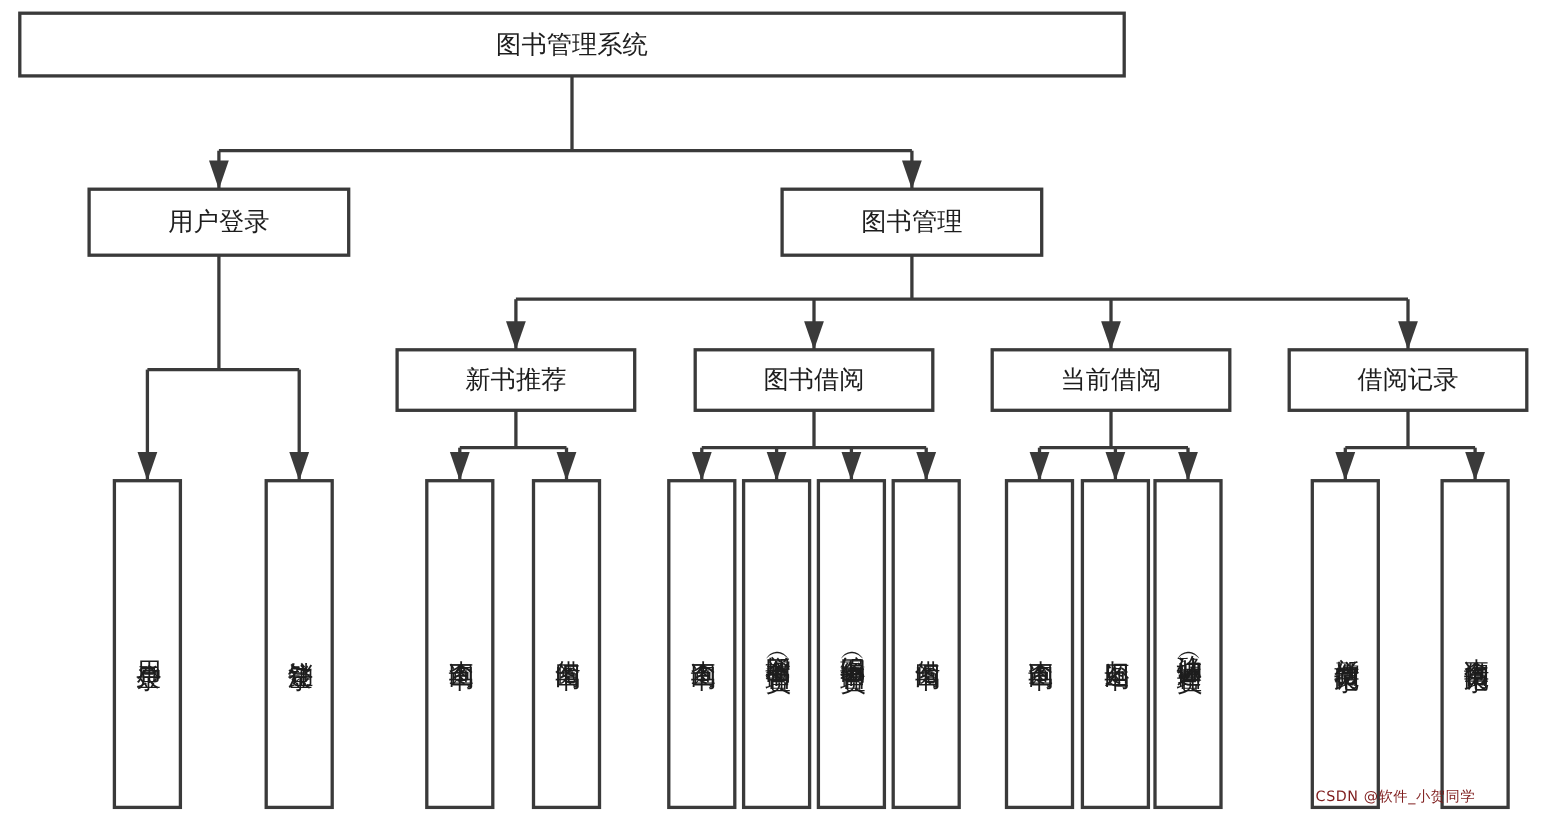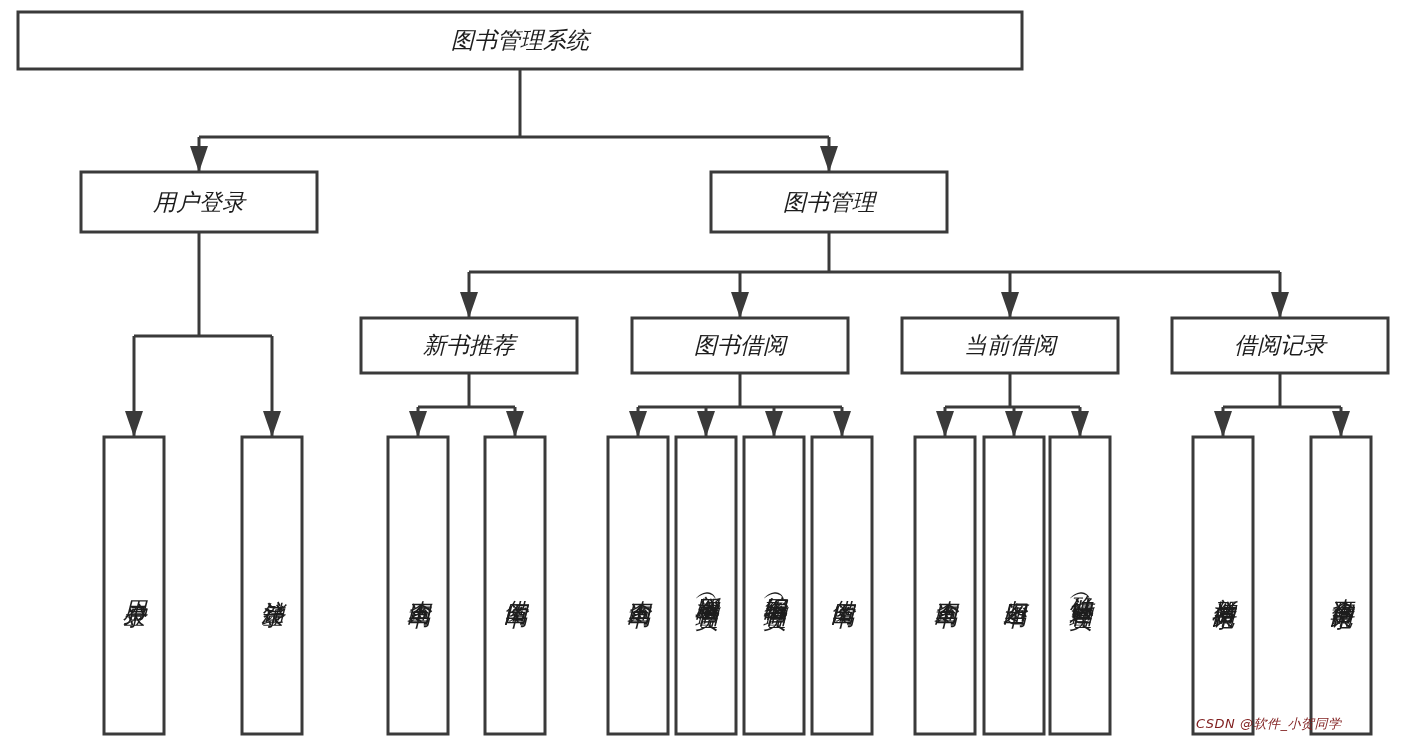--- a/index.html
+++ b/index.html
@@ -12,21 +12,20 @@
     width: 1405px;
     height: 747px;
     font-family: "DejaVu Sans", "Liberation Sans", sans-serif;
     overflow: hidden;
     position: relative;
   }
   #diagram-root {
     position: relative;
     width: 1405px;
     height: 747px;
-    font-style: italic;
   }
   svg.diagram-canvas {
     position: absolute;
     left: 0;
     top: 0;
     width: 1405px;
     height: 747px;
     display: block;
   }
   .node-box {

